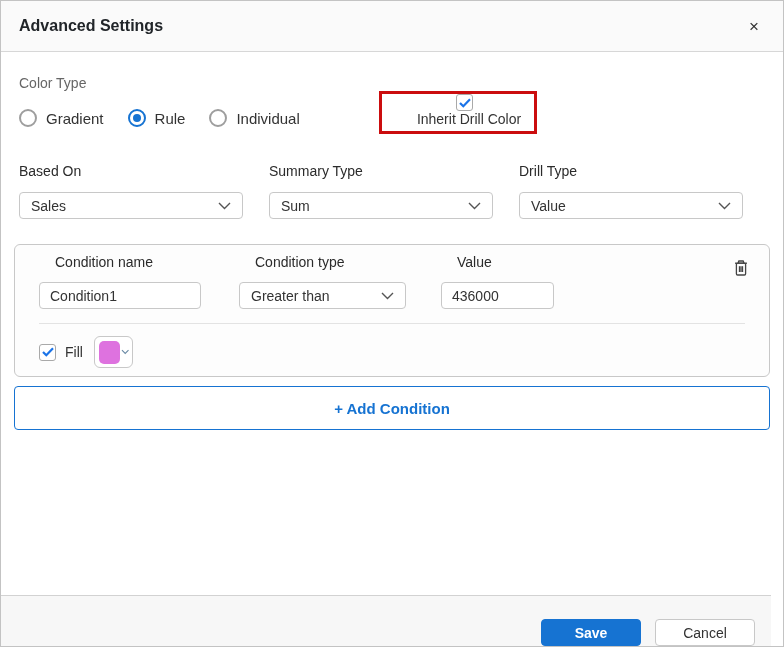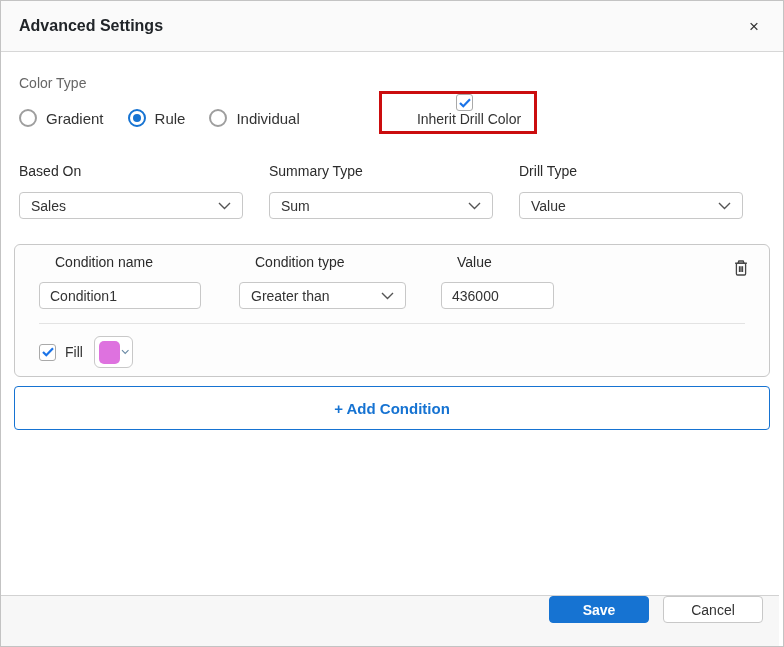--- a/index.html
+++ b/index.html
@@ -134,25 +134,25 @@
     height: 44px; width: calc(100% + 10px);
     background: #fff;
     border: 1px solid #1673d2; border-radius: 4px;
     color: #1673d2; font-size: 15px; font-weight: bold;
     font-family: "Liberation Sans", sans-serif;
     cursor: pointer;
   }
 
   
   .dlg-footer {
-    position: absolute; left: 0; right: 4px; bottom: 0;
+    position: absolute; left: 0; right: 12px; bottom: 0;
     height: 51px;
     background: #f7f7f7;
     border-top: 1px solid #d2d2d2;
-    display: flex; align-items: flex-start; justify-content: flex-end;
+    display: flex; align-items: flex-end; justify-content: flex-end;
     padding-right: 16px; gap: 14px;
   }
   .btn {
     height: 27px; min-width: 100px;
     border-radius: 4px; font-size: 14px;
     font-family: "Liberation Sans", sans-serif;
     cursor: pointer;
   }
   .btn-primary { background: #1673d2; border: 1px solid #1673d2; color: #fff; font-weight: bold; }
   .btn-secondary { background: #fff; border: 1px solid #c8c8c8; color: #333; }

